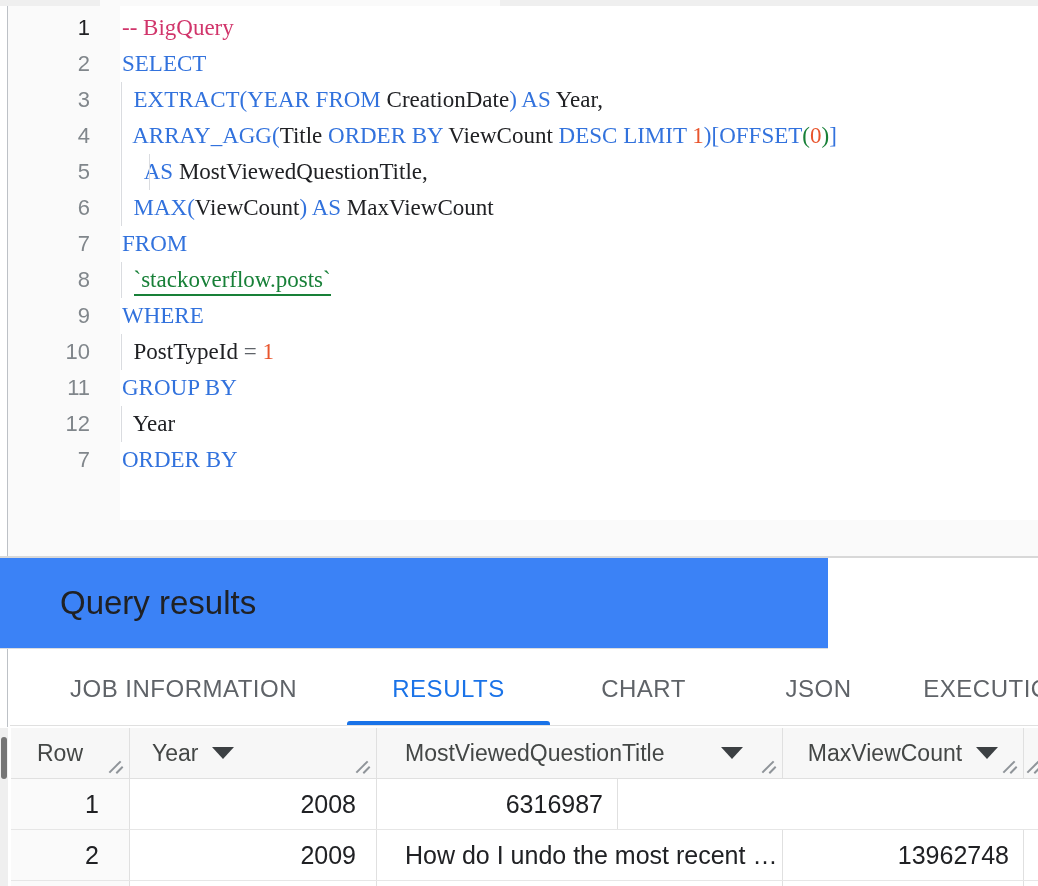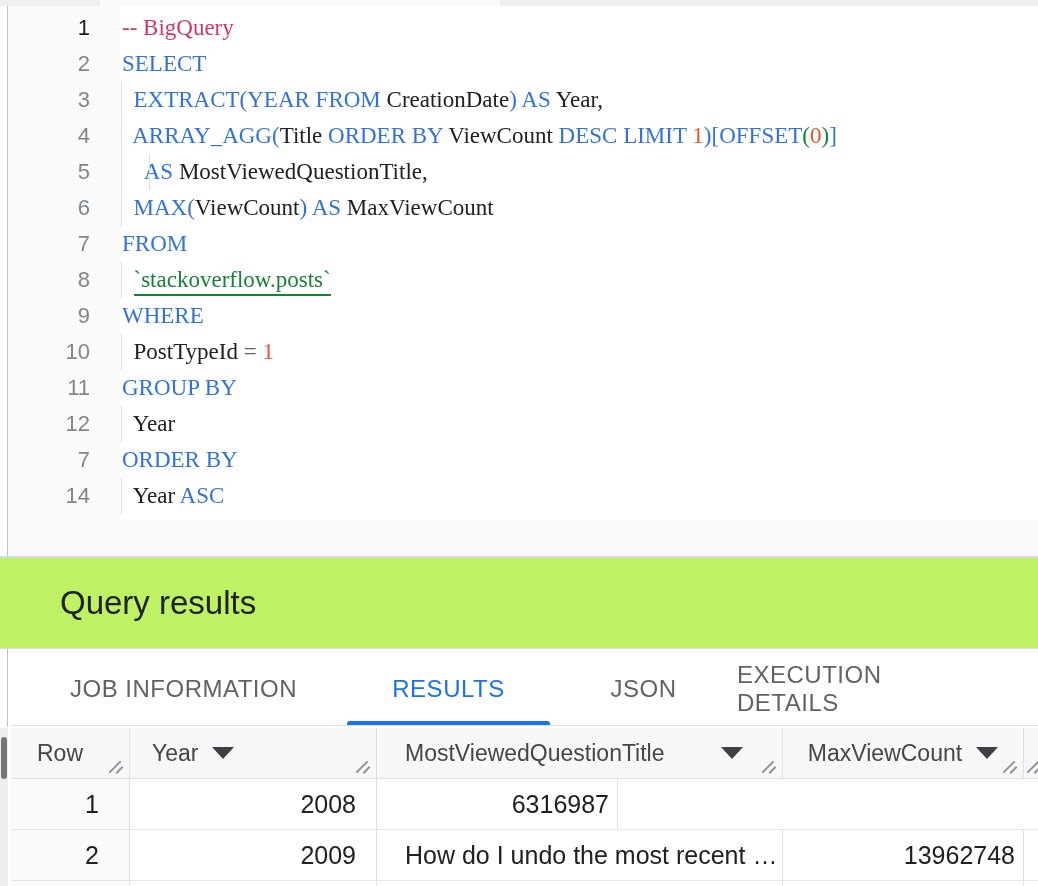--- a/index.html
+++ b/index.html
@@ -27,21 +27,21 @@
   .code{margin-left:32px;font-family:Liberation Serif, serif;font-size:23px;white-space:pre;}
   .guide{position:absolute;top:0;bottom:0;width:1px;background:#dadce0;}
   .tok-kw{color:var(--kw);} .tok-id{color:var(--id);} .tok-cm{color:var(--cm);}
   .tok-num{color:var(--num);} .tok-gp{color:var(--lk);} .tok-op{color:var(--op);}
   .tok-lk{color:var(--lk);border-bottom:2px solid var(--lk);padding-bottom:2px;}
 
   
   .divider-thick{position:absolute;left:0;top:556px;width:1038px;height:2px;background:#d8d8d8;}
 
   
-  .results-header{position:absolute;left:0;top:558px;width:1038px;height:90px;background:#bef264;
+  .results-header{position:absolute;left:0;top:558px;width:828px;height:90px;background:#3b82f6;
                   border-bottom:1px solid #dadce0;display:flex;align-items:center;}
   .results-title{margin-left:60px;font-size:33px;color:#202124;}
 
   
   .tabs{position:absolute;left:0;top:649px;width:1038px;height:77px;background:#fff;
         border-bottom:1px solid #e0e0e0;display:flex;padding-left:10px;box-sizing:border-box;
         overflow:hidden;margin-left:10px;}
   .tab{position:relative;display:flex;align-items:center;justify-content:center;
        font-size:24px;font-weight:500;letter-spacing:.5px;color:#5f6368;height:100%;
        padding-top:4px;box-sizing:border-box;flex:0 0 auto;cursor:pointer;}
@@ -58,21 +58,21 @@
   .vthumb{position:absolute;left:1px;top:9px;width:6px;height:42px;background:#757575;border-radius:3px;}
   .rtable{position:absolute;left:11px;top:1px;width:1027px;overflow:hidden;}
   .trow{display:flex;height:50px;border-bottom:1px solid #e6e6e6;background:#fff;}
   .trow.thead{background:#fdba74;border-bottom:1px solid #e0e0e0;}
   .trow.partial{height:8px;border-bottom:none;}
   .cell{position:relative;display:flex;align-items:center;box-sizing:border-box;
         border-right:1px solid #e0e0e0;font-size:25px;color:#202124;overflow:hidden;}
   .col0{flex:0 0 119px;justify-content:flex-end;padding-right:30px;background:#fafafa;}
   .col1{flex:0 0 247px;justify-content:flex-end;padding-right:20px;}
   .col2{flex:0 0 406px;justify-content:flex-start;padding-left:28px;gap:42px;}
-  .col3{flex:0 0 241px;justify-content:flex-end;padding-right:8px;}
+  .col3{flex:0 0 241px;justify-content:flex-end;padding-right:14px;}
   .col4{flex:1 1 auto;border-right:none;}
   .thead .cell{font-size:23px;font-weight:500;color:#444746;background:#f7f7f7;}
   .thead .col0{justify-content:flex-start;padding-left:26px;}
   .thead .col1{justify-content:flex-start;padding-left:22px;}
   .thead .col2{justify-content:flex-start;padding-left:28px;}
   .thead .col3{justify-content:center;padding-right:0;}
   .arrow{width:0;height:0;border-left:11px solid transparent;border-right:11px solid transparent;
          border-top:12px solid #3c4043;margin-left:14px;}
   .grip{position:absolute;right:5px;bottom:4px;width:17px;height:15px;}
   .grip i{position:absolute;display:block;height:2px;background:#8f9499;transform:rotate(-45deg);}
@@ -145,42 +145,40 @@
         </div>
         <div class="code-line">
           <span class="guide" style="left: 121px;"></span>
           <span class="ln">12</span>
           <span class="code"><span class="tok-id">  </span><span class="tok-id">Year</span></span>
         </div>
         <div class="code-line">
           <span class="ln">7</span>
           <span class="code"><span class="tok-kw">ORDER</span><span class="tok-id"> </span><span class="tok-kw">BY</span></span>
         </div>
-        <div class="code-line">
-          <span class="guide" style="left: 121px;"></span>
-          <span class="ln">14</span>
-          <span class="code"><span class="tok-id">  </span><span class="tok-id">Year</span><span class="tok-id"> </span><span class="tok-kw">ASC</span></span>
-        </div>
       </div>
   </div>
 
   <div class="left-border"></div>
   <div class="divider-thick"></div>
 
   <div class="results-header">
     <div class="results-title">Query results</div>
   </div>
 
   <div class="tabs" id="tabs">
       <div class="tab">
         <span>JOB INFORMATION</span>
       </div>
       <div class="tab active">
         <span>RESULTS</span>
         <div class="tab-underline"></div>
+      </div>
+      <div class="tab">
+        <span>CHART</span>
       </div>
       <div class="tab">
         <span>JSON</span>
       </div>
       <div class="tab">
         <span>EXECUTION DETAILS</span>
       </div>
     </div>
 
   <div class="table-area">

